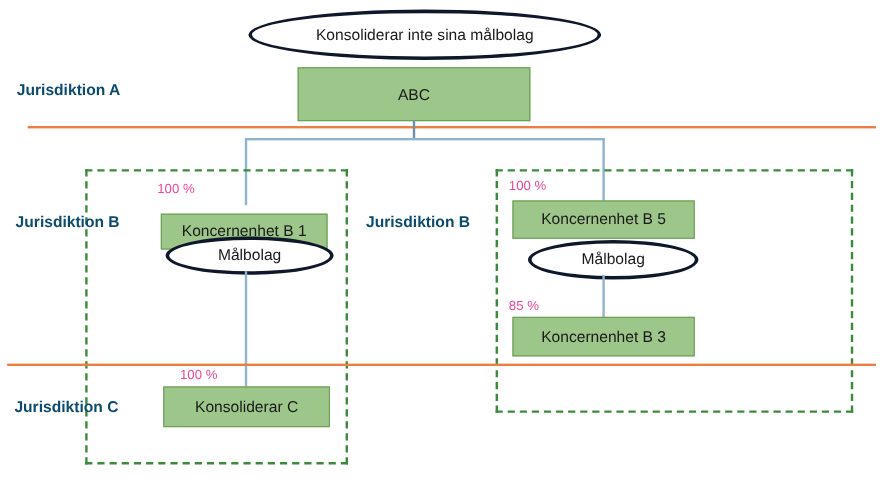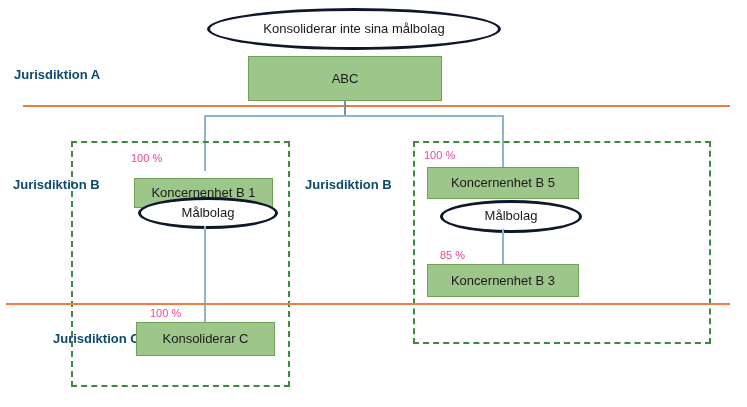--- a/index.html
+++ b/index.html
@@ -133,21 +133,21 @@
 
   <div class="dash-box" style="left:71px; top:141px; width:219px; height:246px;"></div>
 
   <div class="dash-box" style="left:413px; top:141px; width:298px; height:203px;"></div>
 
   <div class="juris-label" style="left:13px; top:177px;">Jurisdiktion B</div>
   <div class="juris-label" style="left:305px; top:177px;">Jurisdiktion B</div>
 
   <div class="pct-label" style="left:131px; top:152px;">100 %</div>
   <div class="pct-label" style="left:424px; top:149px;">100 %</div>
-  <div class="pct-label" style="left:424px; top:249px;margin-left:16px;">85 %</div>
+  <div class="pct-label" style="left:424px; top:249px;">85 %</div>
   <div class="pct-label" style="left:150px; top:307px;">100 %</div>
 
   <div class="ent-box" style="left:134px; top:168px; width:139px; height:30px;margin-top:10px;">
     <span>Koncernenhet B 1</span>
   </div>
   <div class="ellipse" style="left:138px; top:197px; width:140px; height:32px;">
     <span>Målbolag</span>
   </div>
 
   <div class="ent-box" style="left:427px; top:167px; width:152px; height:32px;">
@@ -160,19 +160,19 @@
   <div class="conn-v" style="left:502px; top:229px; height:38px;"></div>
 
   <div class="ent-box" style="left:427px; top:264px; width:152px; height:33px;">
     <span>Koncernenhet B 3</span>
   </div>
 
   <div class="conn-v" style="left:204px; top:226px; height:97px;"></div>
 
   <div class="sep-line" style="left:6px; top:303px; width:724px;"></div>
 
-  <div class="juris-label" style="left:12px; top:331px;margin-left:41px;">Jurisdiktion C</div>
+  <div class="juris-label" style="left:12px; top:331px;">Jurisdiktion C</div>
 
   <div class="ent-box" style="left:136px; top:322px; width:139px; height:34px;">
     <span>Konsoliderar C</span>
   </div>
 
 </div>
 
 </body></html>

